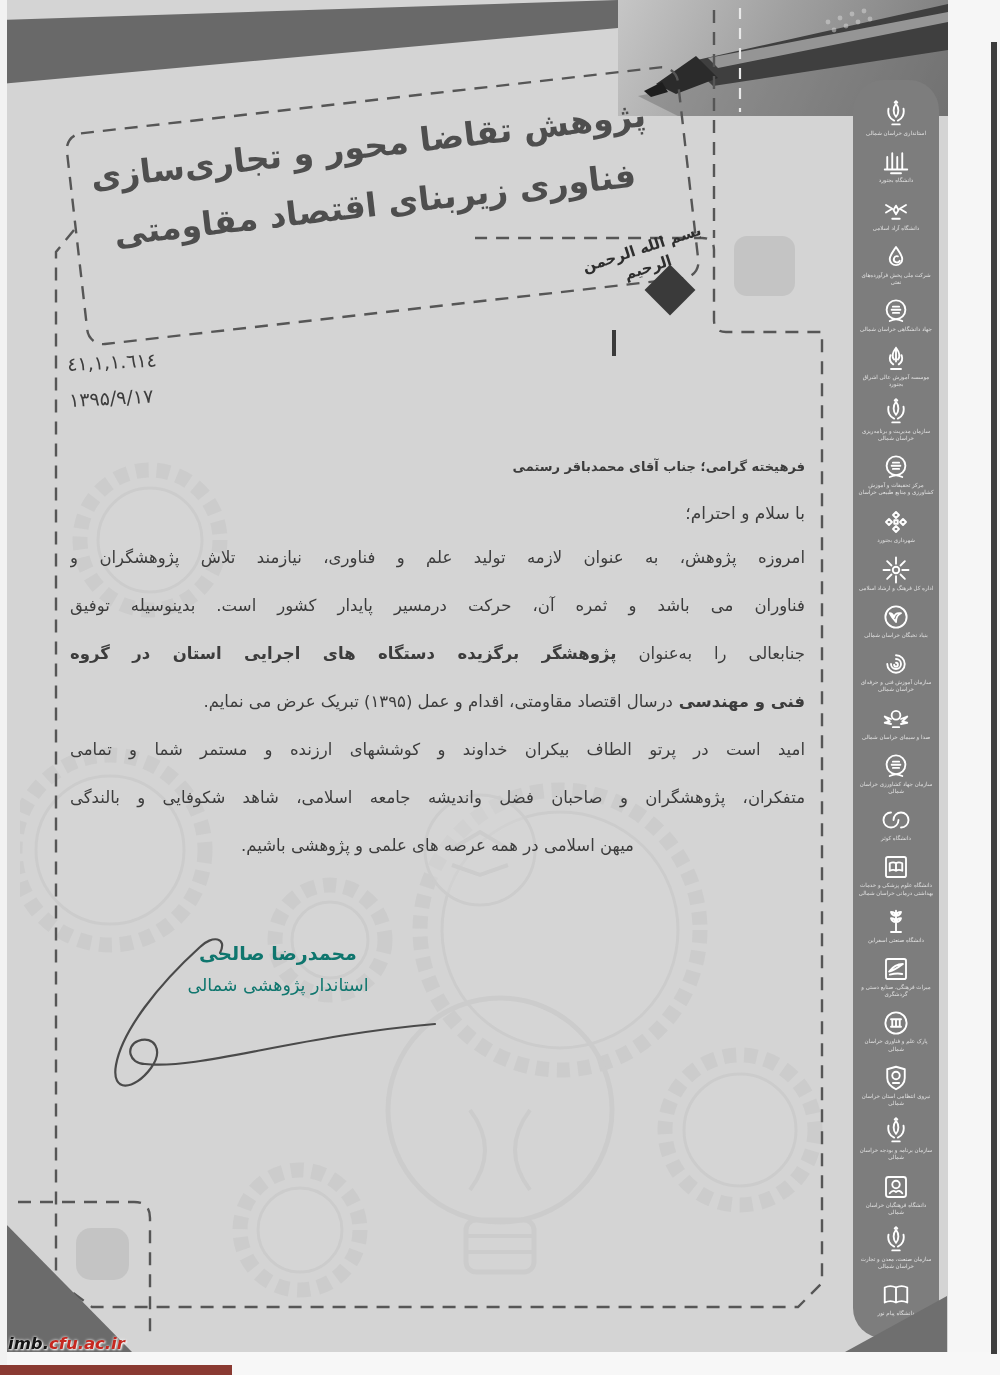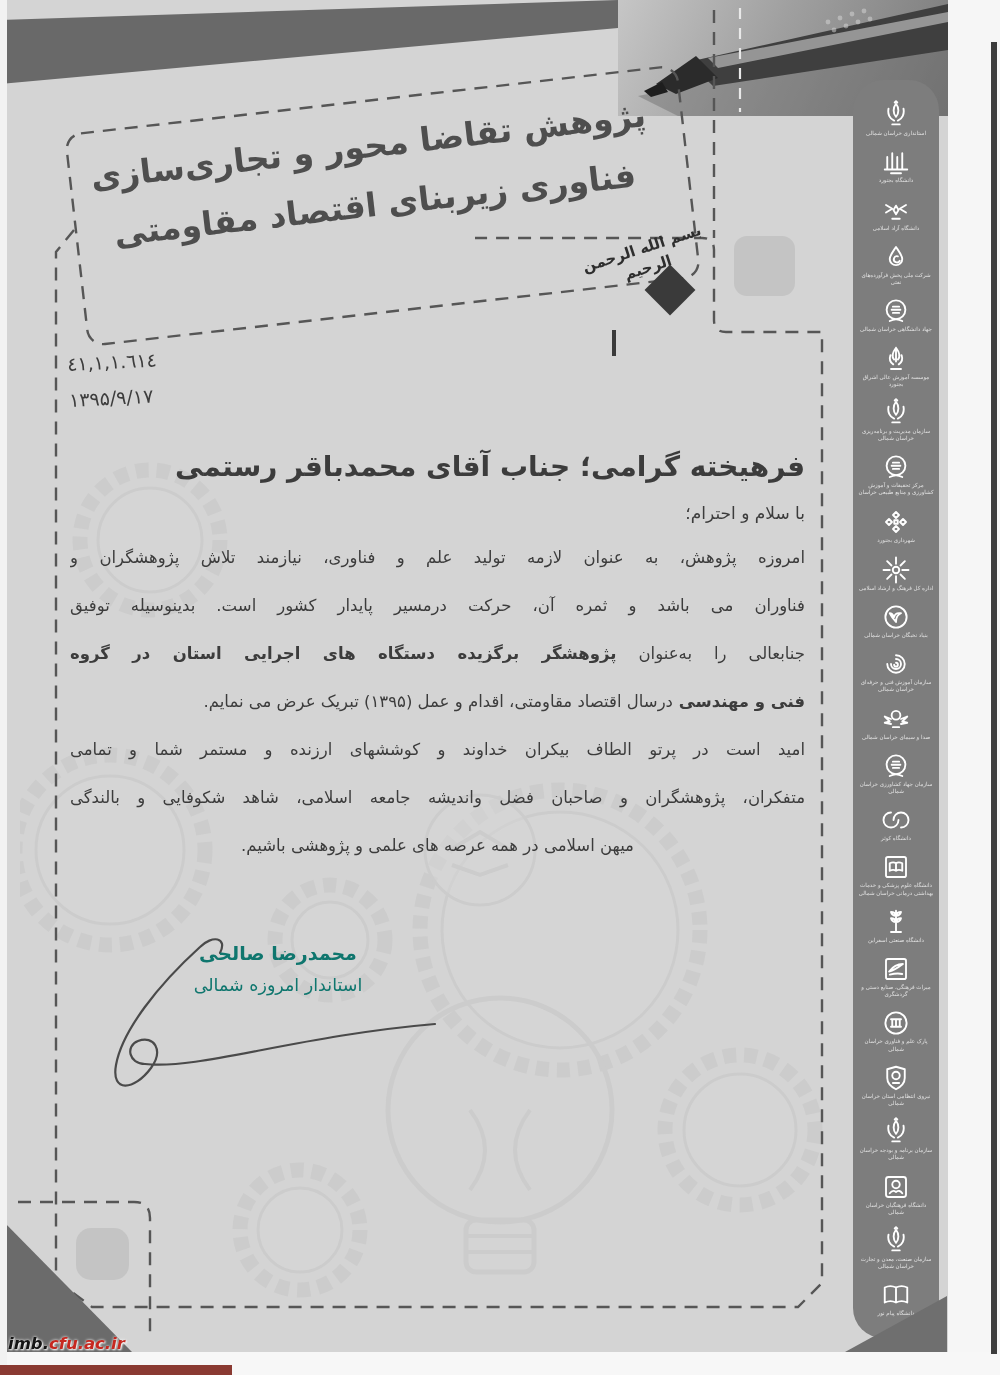--- a/index.html
+++ b/index.html
@@ -38,21 +38,21 @@
   .sq.bl{left:76px;top:1228px;width:53px;height:52px;border-radius:15px;}
 
   .plaque-title{position:absolute;left:560px;top:348px;width:250px;direction:rtl;text-align:center;
                 font-size:30px;font-weight:bold;color:#474747;letter-spacing:1px;}
 
   .ref{position:absolute;left:68px;top:340px;width:230px;transform:rotate(-3deg);
        direction:ltr;color:#3d3d3d;font-size:19px;line-height:36px;letter-spacing:2px;}
 
   
   .letter{position:absolute;left:70px;top:452px;width:735px;direction:rtl;color:#3c3c3c;}
-  .salutation{font-size:28px;font-weight:bold;line-height:30px;margin-bottom:18px;}
+  .salutation{font-size:13px;font-weight:bold;line-height:30px;margin-bottom:18px;}
   .greeting{font-size:17px;line-height:26px;margin-bottom:8px;}
   .lline{font-size:16.5px;line-height:48px;height:48px;overflow:hidden;}
   .lline .b{font-weight:bold;}
   .just{text-align:justify;text-align-last:justify;}
   .right{text-align:right;}
   .center{text-align:center;}
 
   
   .sig{position:absolute;left:138px;top:938px;width:280px;direction:rtl;text-align:center;color:#0f766e;}
   .sig-name{font-size:19px;font-weight:bold;line-height:30px;}
@@ -181,21 +181,21 @@
         <div class="lline just"><span>متفکران، پژوهشگران و صاحبان فضل واندیشه جامعه اسلامی، شاهد شکوفایی و بالندگی</span></div>
         <div class="lline center"><span>میهن اسلامی در همه عرصه های علمی و پژوهشی باشیم.</span></div>
       </div>
   </div>
 
   <svg class="sig-svg" viewBox="0 0 380 190">
     <path d="M140 28 c8 -16 -8 -18 -20 -6 c-42 38 -78 84 -84 118 c-5 28 18 26 35 3 c13 -18 3 -33 -13 -27 c-13 5 -9 23 7 23 c55 6 150 -28 290 -40" stroke="#4a4a4a" stroke-width="2.2" fill="none" stroke-linecap="round"></path>
   </svg>
   <div class="sig">
     <div class="sig-name">محمدرضا صالحی</div>
-    <div class="sig-title">استاندار امروزه شمالی</div>
+    <div class="sig-title">استاندار پژوهشی شمالی</div>
   </div>
 
   <div class="strip">
       <div class="logo-item">
         <svg class="lsvg" viewBox="0 0 24 24">
           <path d="M12 3c-2.5 3-2.5 8 0 10.5C14.5 11 14.5 6 12 3Z"></path>
           <path d="M6 7c-.8 4 .8 8 4.5 9.5M18 7c.8 4-.8 8-4.5 9.5M9 19.5h6M11 2l1-1 1 1"></path>
         </svg>
         <div class="lcap">استانداری خراسان شمالی</div>
       </div>

